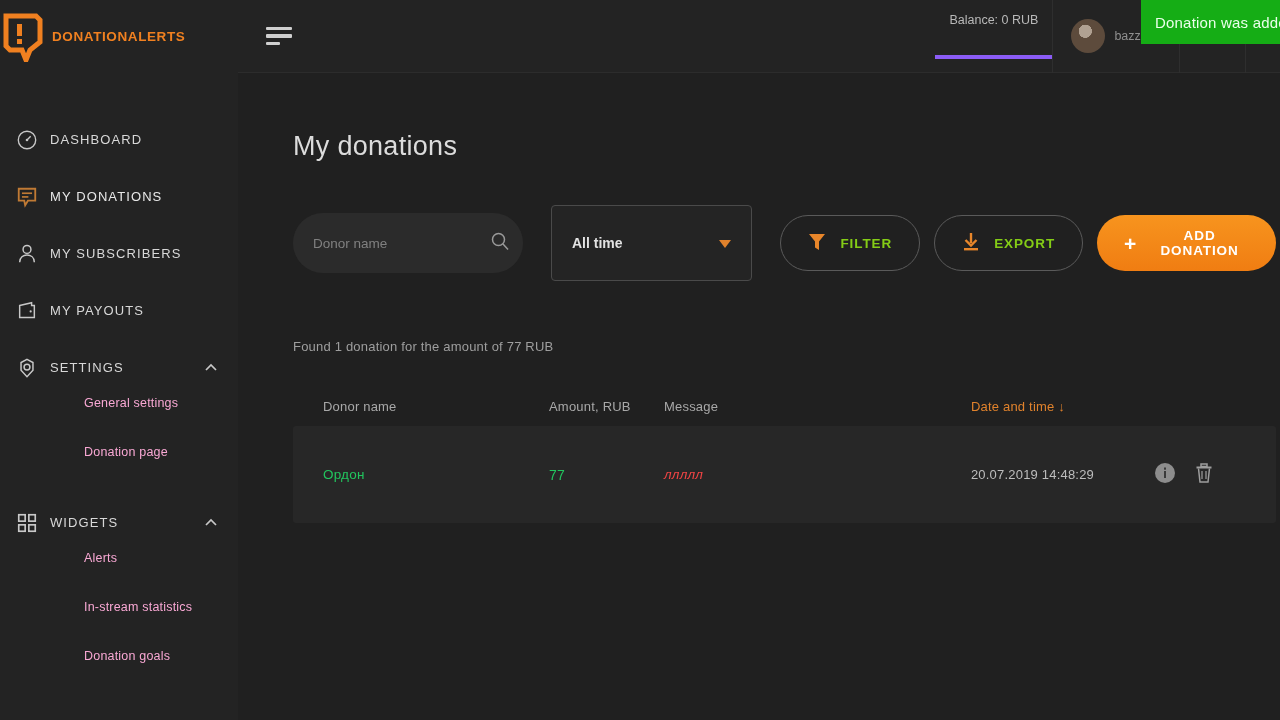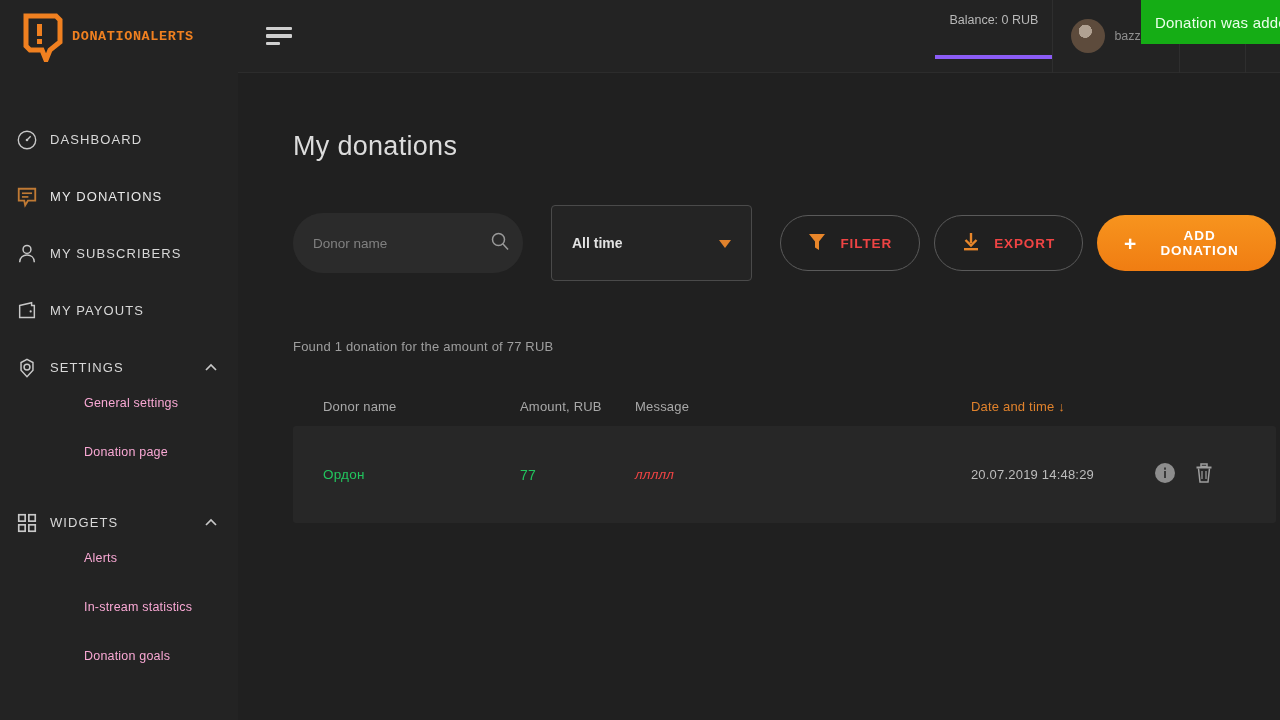--- a/index.html
+++ b/index.html
@@ -13,21 +13,21 @@
 
   
   .sidebar {
     width: 238px; height: 720px;
     background: #232323;
     flex: 0 0 238px;
     position: relative;
     z-index: 5;
   }
   .brand {
-    height: 73px; display: flex; align-items: center; padding-left: 20px; font-family: Liberation Mono, monospace;
+    height: 73px; display: flex; align-items: center; padding-left: 0;
   }
   .brand-logo { width: 46px; height: 50px; position: relative; flex: 0 0 46px; }
   .brand-logo svg { display: block; }
   .brand-name {
     color: #f08020; font-size: 13.5px; font-weight: bold; letter-spacing: 0.6px;
     margin-left: 6px; white-space: nowrap;
   }
   .nav { padding-top: 38px; }
   .nav-item {
     display: flex; align-items: center; height: 57px; padding-left: 16px;
@@ -104,39 +104,39 @@
     width: 222px; height: 76px; background: #242424; border: 1px solid #4a4a4a;
     border-radius: 4px; display: flex; align-items: center; padding: 0 20px;
     color: #e2e2e2; font-size: 14px; font-weight: bold; cursor: pointer;
     margin-left: 14px;
   }
   .select-caret { margin-left: auto; }
 
   .oline-btn {
     height: 56px; border: 1px solid #5a5a5a; border-radius: 28px;
     display: flex; align-items: center; gap: 14px; padding: 0 27px;
-    color: #ef4444; font-size: 13.5px; font-weight: bold; letter-spacing: 0.9px;
+    color: #84cc16; font-size: 13.5px; font-weight: bold; letter-spacing: 0.9px;
     cursor: pointer; background: transparent;
   }
   .cta-btn {
     height: 56px; border-radius: 28px; padding: 0 27px;
     background: linear-gradient(180deg,#f7941e 0%, #f07d12 100%);
     display: flex; align-items: center; gap: 13px; cursor: pointer;
     color: #fff; font-size: 13.5px; font-weight: bold; letter-spacing: 0.9px;
     margin-left: auto; border: none;
   }
   .plus { font-size: 21px; font-weight: bold; line-height: 1; }
 
   .found-text { color: #9e9e9e; font-size: 13px; margin-top: 58px; letter-spacing: 0.2px; }
 
   .table { margin-top: 32px; }
   .thead { display: flex; align-items: center; height: 40px; padding: 0 30px; }
   .th { color: #a8a8a8; font-size: 13px; letter-spacing: 0.2px; }
   .col-donor { flex: 0 0 197px; }
-  .col-amount { flex: 0 0 115px; }
+  .col-amount { flex: 0 0 115px; margin-left: 29px; }
   .col-message { flex: 1; }
   .col-date { flex: 0 0 183px; text-align: left; }
   .col-actions { flex: 0 0 92px; display: flex; align-items: center; gap: 18px; justify-content: flex-start; }
   .th-sort { color: #e0822c; cursor: pointer; }
 
   .row {
     display: flex; align-items: center; height: 97px; padding: 0 30px;
     background: #272727; border-radius: 3px;
   }
   .cell { font-size: 13.5px; color: #22c55e; letter-spacing: 0.2px; }

